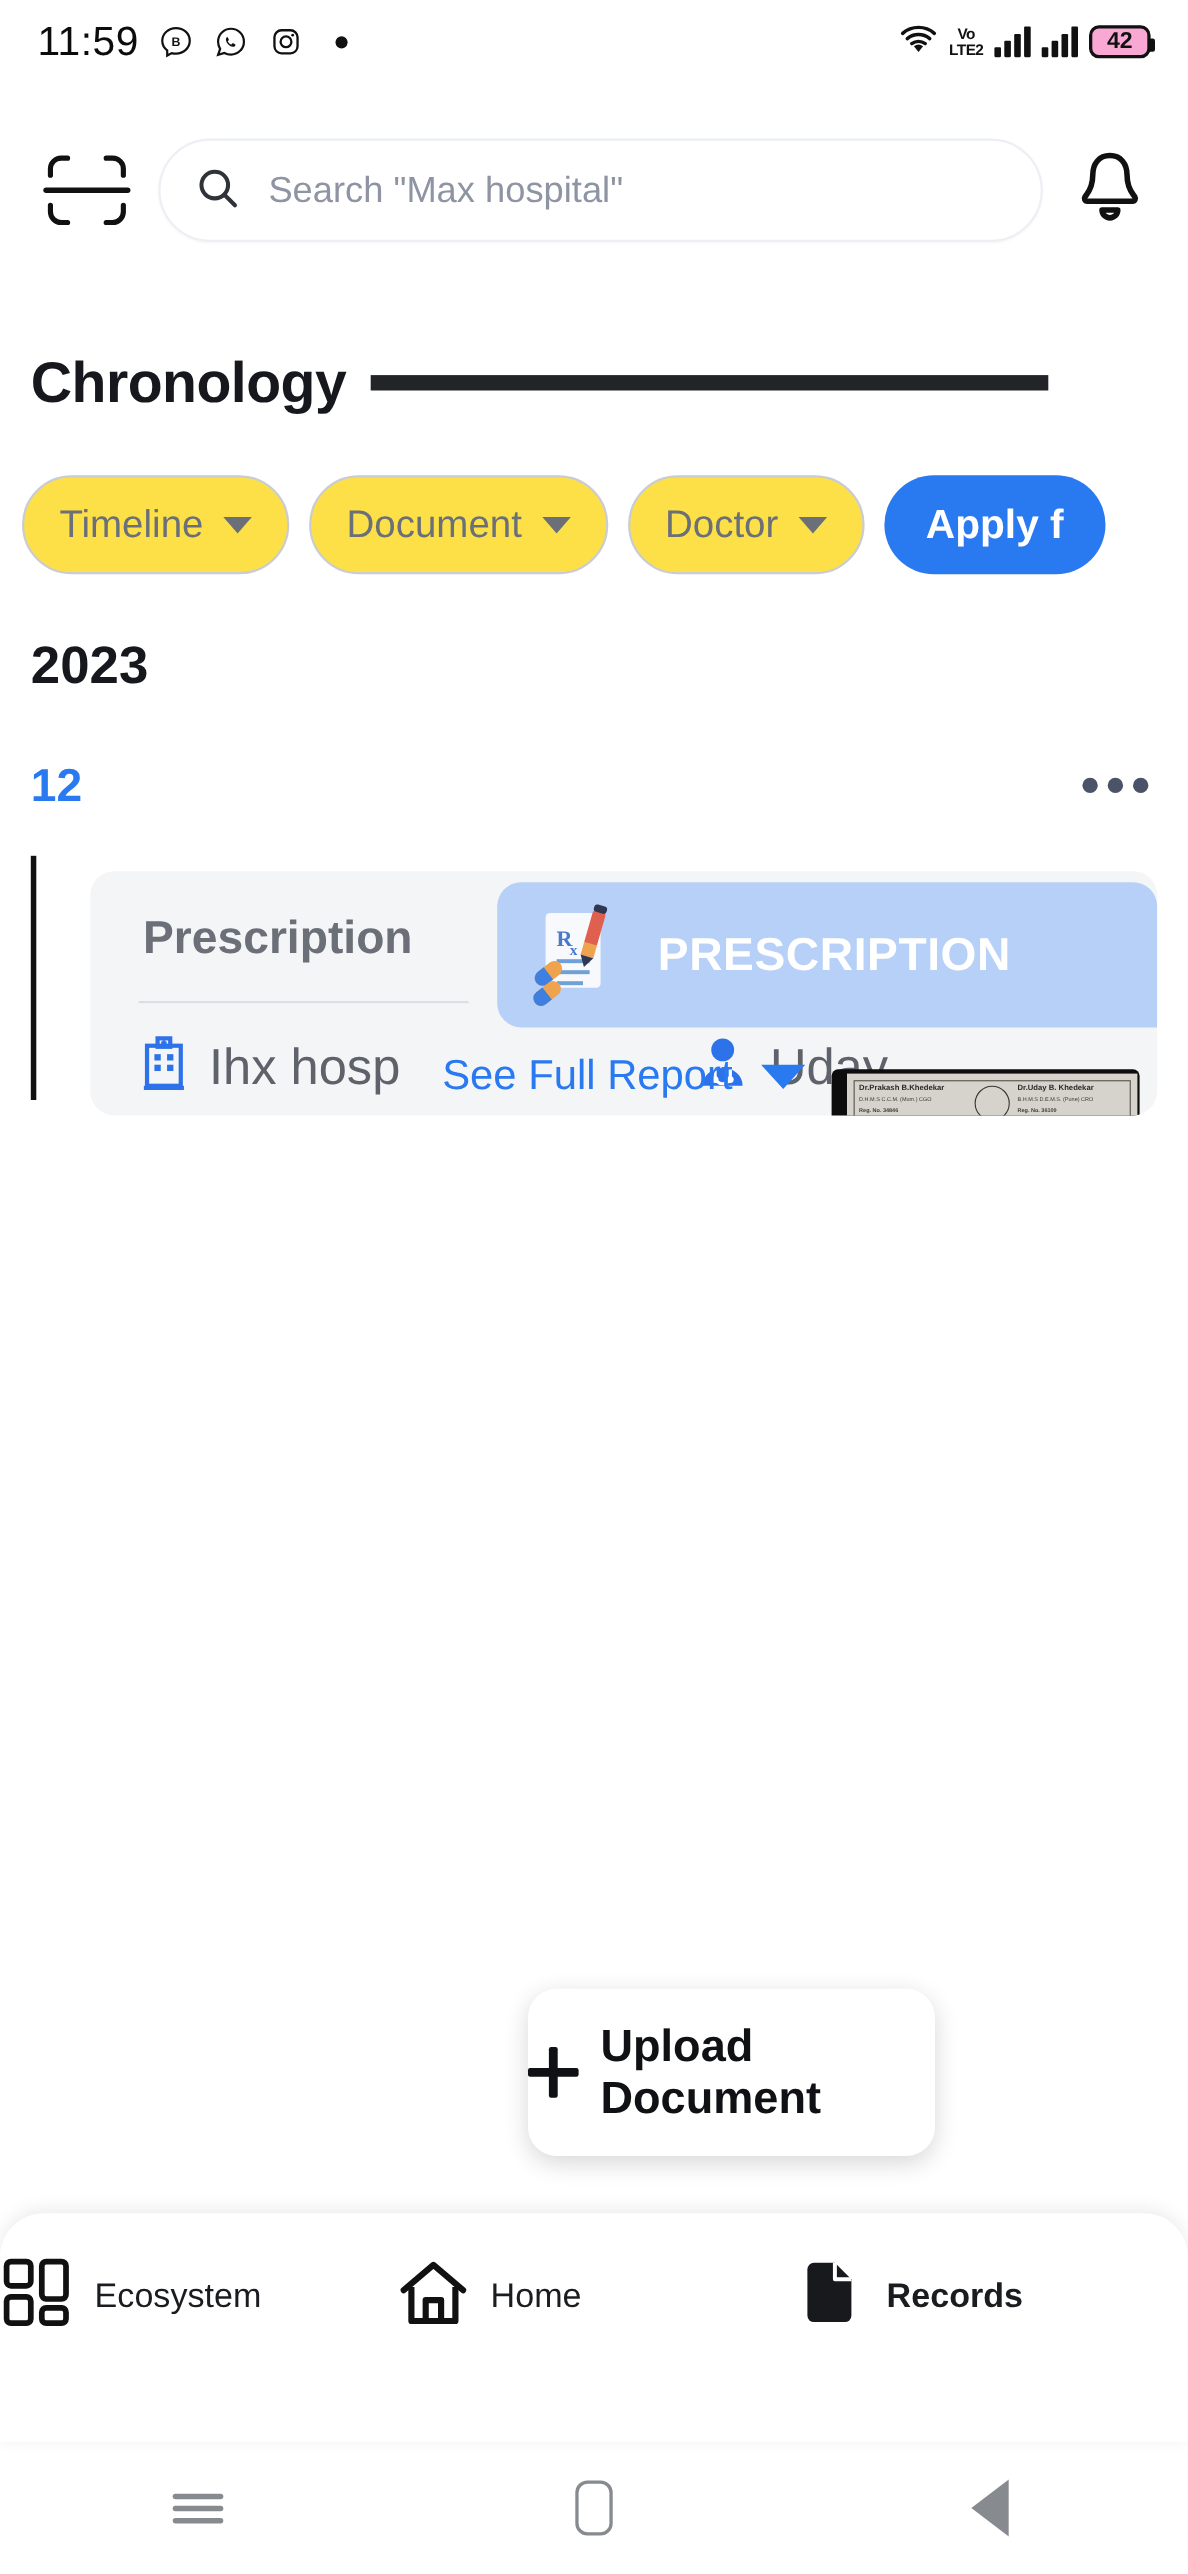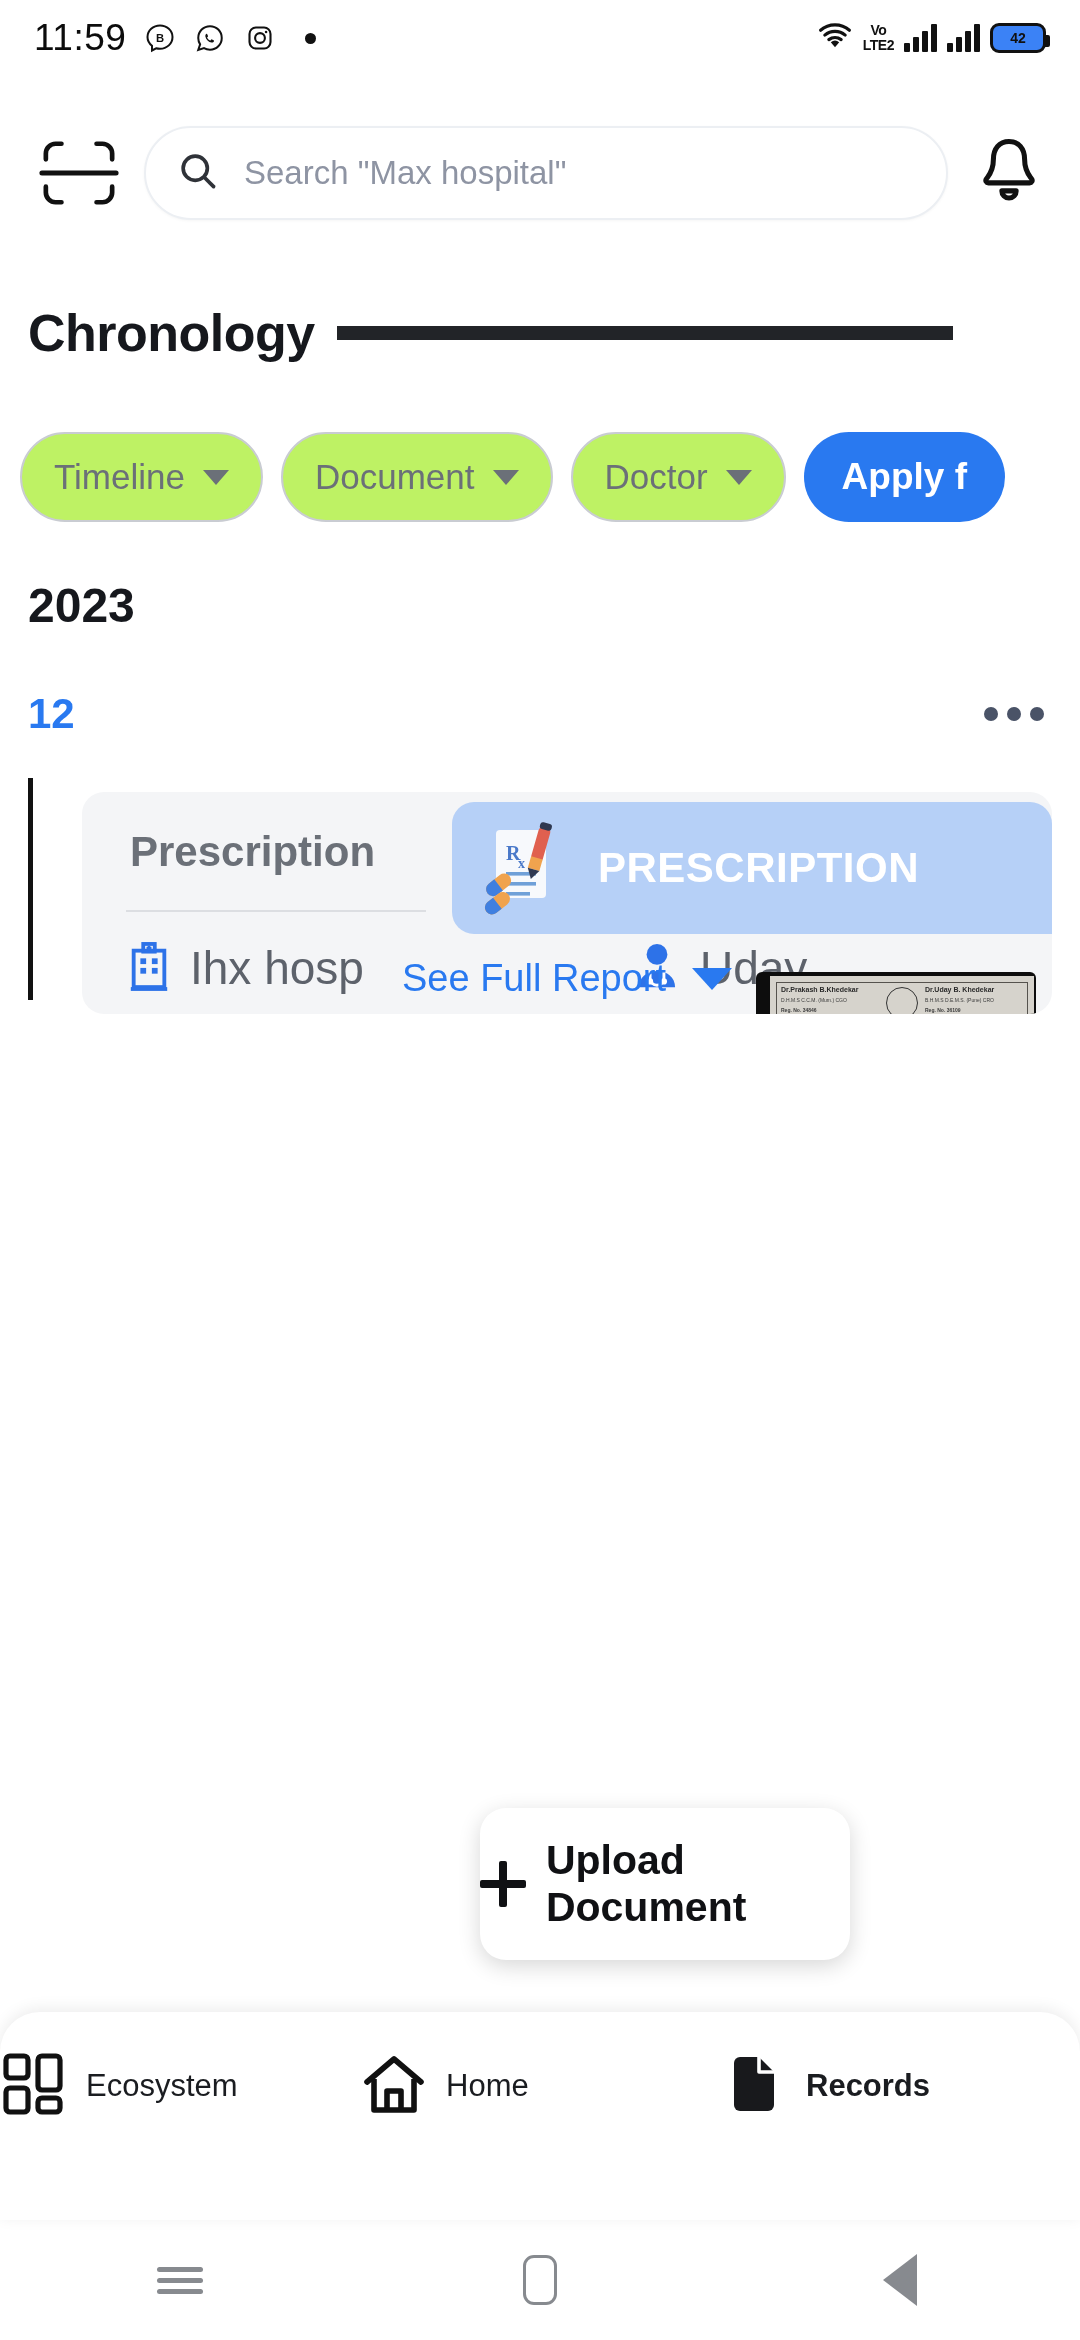--- a/index.html
+++ b/index.html
@@ -20,46 +20,46 @@
   .sb-time{ font-size:37px; font-weight:400; color:#0c0c0c; letter-spacing:.5px; }
   .sb-ico{ width:33px; height:33px; display:inline-flex; align-items:center; justify-content:center; }
   .sb-dot{ width:11px; height:11px; border-radius:50%; background:#111; margin-left:12px; }
   .sb-right{ margin-left:auto; display:flex; align-items:center; gap:10px; }
   .volte{ font-size:14px; line-height:15px; font-weight:700; color:#111; text-align:center; letter-spacing:-.5px;}
   .bars{ display:flex; align-items:flex-end; gap:3px; height:28px; }
   .bars i{ display:block; width:6px; background:#111; border-radius:1px; }
   .bars i:nth-child(1){height:9px}.bars i:nth-child(2){height:15px}
   .bars i:nth-child(3){height:21px}.bars i:nth-child(4){height:28px}
   .batt{
-    width:56px;height:30px;border:3px solid #111;border-radius:9px;background:#3b82f6;
-    display:flex;align-items:center;justify-content:center;font-size:14px;font-weight:700;color:#111;position:relative;
+    width:56px;height:30px;border:3px solid #111;border-radius:9px;background:#f9a8d4;
+    display:flex;align-items:center;justify-content:center;font-size:21px;font-weight:700;color:#111;position:relative;
   }
   .batt:after{content:"";position:absolute;right:-7px;top:9px;width:5px;height:12px;background:#111;border-radius:0 2px 2px 0;}
 
   
   .appbar{ position:absolute; top:118px; left:0; width:1080px; height:110px; display:flex; align-items:center; padding:0 34px; }
   .scan-icon{ width:90px; height:78px; position:relative; flex:0 0 auto; }
   .searchbar{
     flex:1; height:94px; margin:0 24px 0 20px;
     border:2px solid #eceff3; border-radius:47px; background:#fff;
     display:flex; align-items:center; padding:0 30px; gap:24px;
     box-shadow:0 1px 3px rgba(0,0,0,.04);
   }
   .search-ph{ font-size:33px; color:#8e94a3; }
   .bell{ width:74px; height:80px; flex:0 0 auto; }
 
   
-  .title-row{ position:absolute; top:303px; left:0; width:953px; display:flex; align-items:center; padding-left:28px; }
+  .title-row{ position:absolute; top:318px; left:0; width:953px; display:flex; align-items:center; padding-left:28px; }
   .page-title{ font-size:52px; font-weight:700; color:#16181d; letter-spacing:-.5px; }
   .title-rule{ flex:1; height:14px; background:#222428; margin-left:22px; }
 
   
   .chips{ position:absolute; top:432px; left:0; width:1080px; display:flex; align-items:center; gap:18px; padding-left:20px; }
   .chip{
-    height:90px; border:2px solid #c9ccd2; border-radius:45px; background:#bef264;
+    height:90px; border:2px solid #c9ccd2; border-radius:45px; background:#fde047;
     display:flex; align-items:center; gap:18px; padding:0 32px; flex:0 0 auto;
   }
   .chip-label{ font-size:35px; color:#6b7078; }
   .chev{ width:0;height:0;border-left:13px solid transparent;border-right:13px solid transparent;border-top:15px solid #6b7078; }
   .chip-apply{
     height:90px; border-radius:45px; background:#2979f0; color:#fff;
     display:flex; align-items:center; padding:0 38px; font-size:37px; font-weight:700;
     flex:0 0 auto; white-space:nowrap; overflow:hidden;
   }
 

